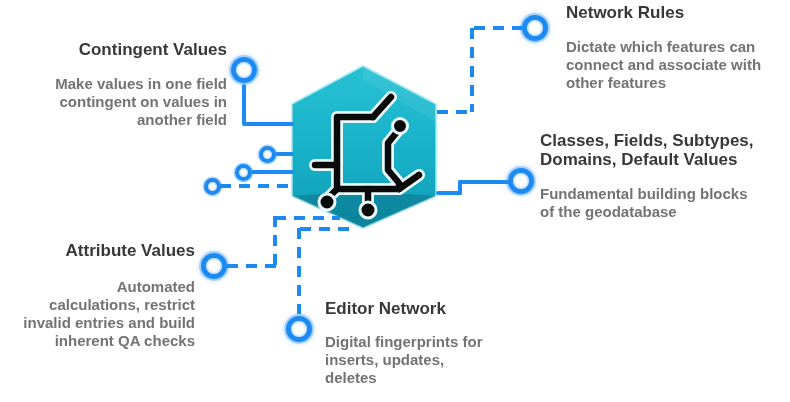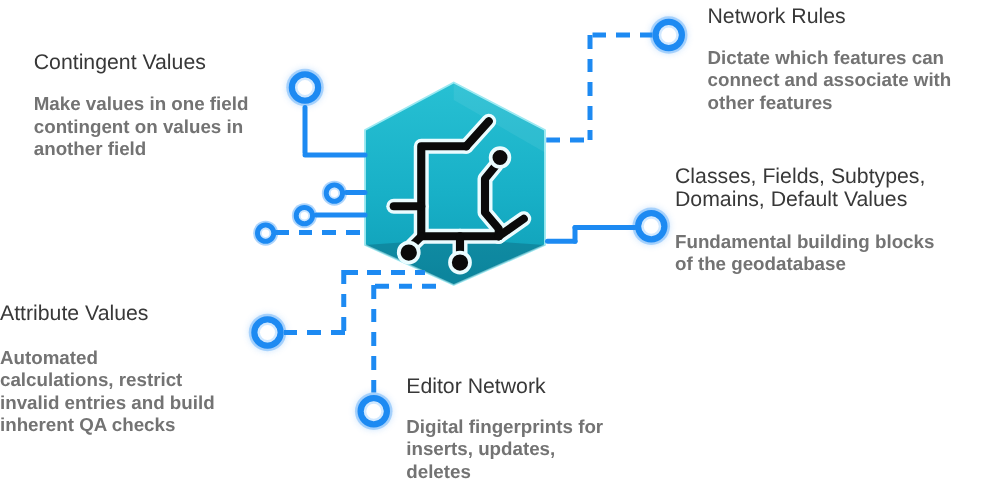--- a/index.html
+++ b/index.html
@@ -1,28 +1,28 @@
 <!DOCTYPE html>
 <html><head>
 <meta charset="utf-8">
 <style>
   html,body{margin:0;padding:0;background:#ffffff;}
   #canvas{
     position:relative;width:790px;height:402px;background:#ffffff;overflow:hidden;
     font-family:"Liberation Sans",sans-serif;
   }
   .heading{
-    position:absolute;font-size:17px;font-weight:normal;color:#383838;
+    position:absolute;font-size:17px;font-weight:bold;color:#383838;
     line-height:19px;white-space:pre-line;
   }
   .body-text{
     position:absolute;font-size:15px;font-weight:bold;color:#737373;
     line-height:18px;white-space:pre-line;
   }
-  .ta-right{}
+  .ta-right{text-align:right;}
   
   .node{
     position:absolute;width:16px;height:16px;border:5px solid #1d8af2;border-radius:50%;
     background:#ffffff;
     box-shadow:0 0 0 2px rgba(90,170,250,.45), 0 0 5px 2px rgba(90,170,250,.30),
                inset 0 0 0 2px rgba(120,190,255,.35);
   }
   .node-sm{
     position:absolute;width:9px;height:9px;border:4px solid #1d8af2;border-radius:50%;
     background:#ffffff;

